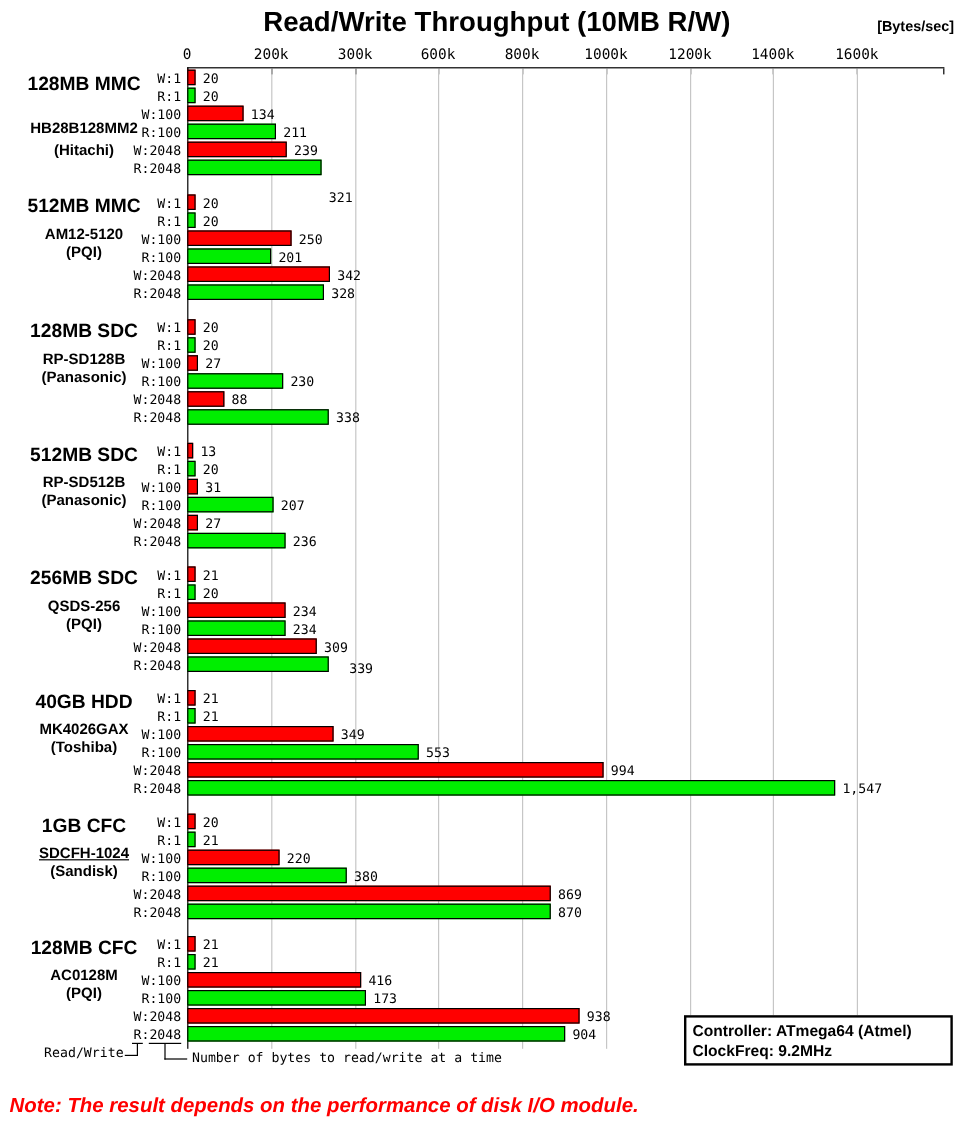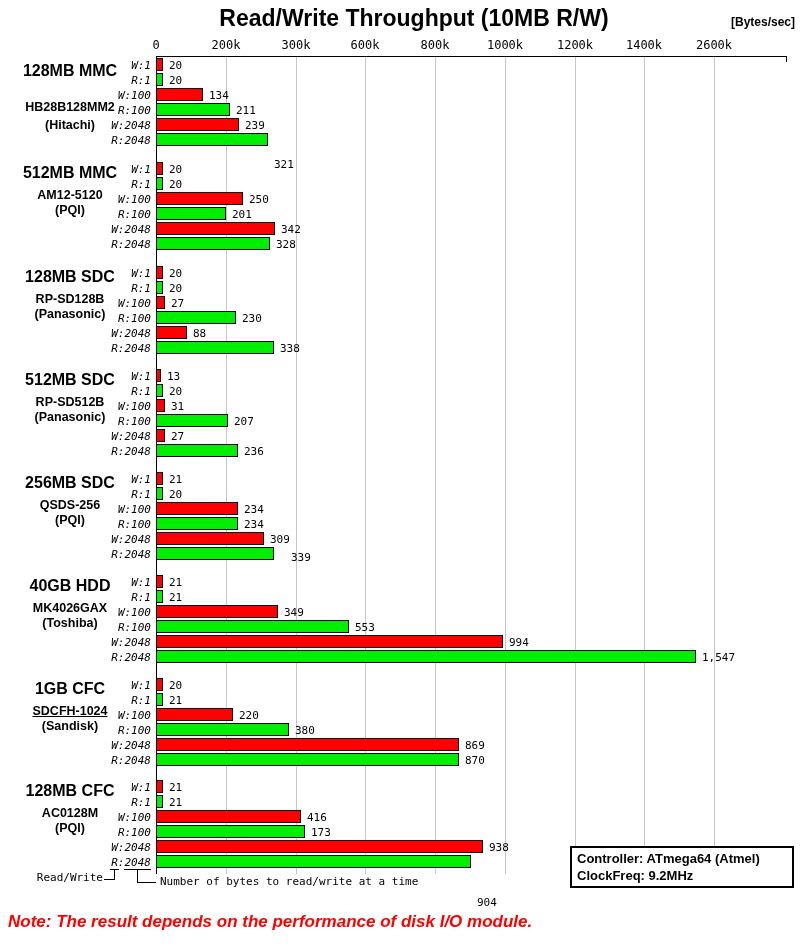--- a/index.html
+++ b/index.html
@@ -11,21 +11,21 @@
               font-family:"Liberation Sans",sans-serif;}
   #unit-label{right:5px;top:15px;font-size:12px;font-weight:bold;}
   .tick-label{top:38px;width:64px;margin-left:-32px;text-align:center;font-size:12px;}
   .grid-v{width:1px;top:57px;height:817px;}
   .axis-h{height:1px;background:#000;}
   .axis-tick{width:1px;height:5px;background:#000;top:57px;}
   .zero-line{width:1px;background:#000;top:56px;height:818px;}
   .dev-col{left:2px;width:136px;text-align:center;}
   .dev-name{font-size:16px;font-weight:bold;line-height:17px;}
   .dev-sub{font-size:12.5px;font-weight:bold;line-height:14px;}
-  .row-label{width:110px;text-align:right;font-size:11px;line-height:13px;font-style:italic;}
+  .row-label{width:110px;text-align:right;font-size:11px;line-height:13px;}
   .bar{box-sizing:border-box;height:13px;border:1px solid #000;}
   .val-label{font-size:11px;line-height:13px;white-space:nowrap;}
   .legend-text{font-size:11px;line-height:12px;white-space:nowrap;}
   #legend-corner-left{left:104px;top:870px;width:10px;height:9px;
                       border-right:1px solid #000;border-bottom:1px solid #000;}
   #legend-corner-right{left:137px;top:870px;width:18px;height:12px;
                        border-left:1px solid #000;border-bottom:1px solid #000;}
   .underline{height:1px;background:#000;top:869px;}
   #info-box{left:570px;top:846px;width:224px;box-sizing:border-box;border:2px solid #000;
             padding:2px 5px;font-size:13px;font-weight:bold;line-height:17px;background:#fff;}
@@ -58,21 +58,21 @@
       <div class="abs axis-tick" style="left: 505px;"></div>
       <div class="abs tick-label mono" style="left: 505px;">1000k</div>
       <div class="abs grid-v" style="left: 505px; background: rgb(198, 198, 198);"></div>
       <div class="abs axis-tick" style="left: 575px;"></div>
       <div class="abs tick-label mono" style="left: 575px;">1200k</div>
       <div class="abs grid-v" style="left: 575px; background: rgb(198, 198, 198);"></div>
       <div class="abs axis-tick" style="left: 644px;"></div>
       <div class="abs tick-label mono" style="left: 644px;">1400k</div>
       <div class="abs grid-v" style="left: 644px; background: rgb(198, 198, 198);"></div>
       <div class="abs axis-tick" style="left: 714px;"></div>
-      <div class="abs tick-label mono" style="left: 714px;">2600k</div>
+      <div class="abs tick-label mono" style="left: 714px;">1600k</div>
       <div class="abs grid-v" style="left: 714px; background: rgb(198, 198, 198);"></div>
       <div class="abs zero-line" style="left: 156px;"></div>
       <div class="abs dev-col dev-name" style="top: 62px;">128MB MMC</div>
       <div class="abs dev-col dev-sub" style="top: 100px;">HB28B128MM2</div>
       <div class="abs dev-col dev-sub" style="top: 118px;">(Hitachi)</div>
       <div class="abs row-label mono" style="left: 41px; top: 59px;">W:1</div>
       <div class="abs bar" style="left: 156px; top: 58px; width: 7px; background: rgb(255, 0, 0); border-color: rgb(0, 0, 0);"></div>
       <div class="abs val-label mono" style="left: 169px; top: 59px;">20</div>
       <div class="abs row-label mono" style="left: 41px; top: 74px;">R:1</div>
       <div class="abs bar" style="left: 156px; top: 73px; width: 7px; background: rgb(0, 238, 0); border-color: rgb(0, 0, 0);"></div>
@@ -228,21 +228,21 @@
       <div class="abs bar" style="left: 156px; top: 810px; width: 145px; background: rgb(255, 0, 0); border-color: rgb(0, 0, 0);"></div>
       <div class="abs val-label mono" style="left: 307px; top: 811px;">416</div>
       <div class="abs row-label mono" style="left: 41px; top: 826px;">R:100</div>
       <div class="abs bar" style="left: 156px; top: 825px; width: 149px; background: rgb(0, 238, 0); border-color: rgb(0, 0, 0);"></div>
       <div class="abs val-label mono" style="left: 311px; top: 826px;">173</div>
       <div class="abs row-label mono" style="left: 41px; top: 841px;">W:2048</div>
       <div class="abs bar" style="left: 156px; top: 840px; width: 327px; background: rgb(255, 0, 0); border-color: rgb(0, 0, 0);"></div>
       <div class="abs val-label mono" style="left: 489px; top: 841px;">938</div>
       <div class="abs row-label mono" style="left: 41px; top: 856px;">R:2048</div>
       <div class="abs bar" style="left: 156px; top: 855px; width: 315px; background: rgb(0, 238, 0); border-color: rgb(0, 0, 0);"></div>
-      <div class="abs val-label mono" style="left: 477px; top: 856px; margin-top: 40px;">904</div>
+      <div class="abs val-label mono" style="left: 477px; top: 856px;">904</div>
     </div>
 
   <div class="abs underline" style="left:110px;width:9px;"></div>
   <div class="abs underline" style="left:124px;width:27px;"></div>
   <div id="legend-corner-left" class="abs"></div>
   <div id="legend-corner-right" class="abs"></div>
   <div class="abs mono legend-text" style="left:30px;top:872px;width:73px;text-align:right;">Read/Write</div>
   <div class="abs mono legend-text" style="left:160px;top:876px;">Number of bytes to read/write at a time</div>
 
   <div id="info-box" class="abs">

